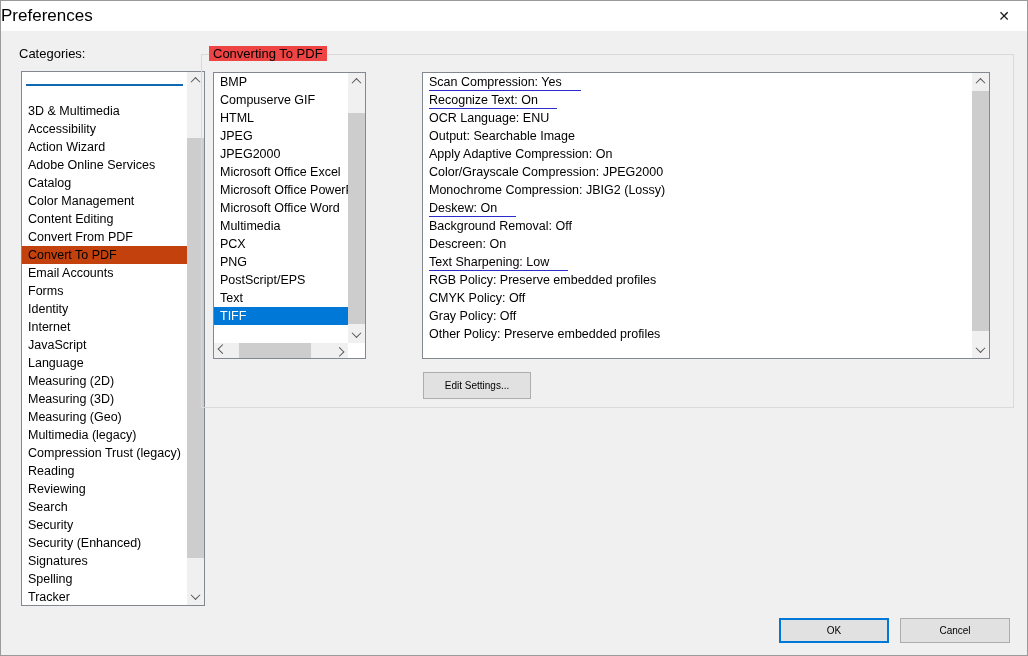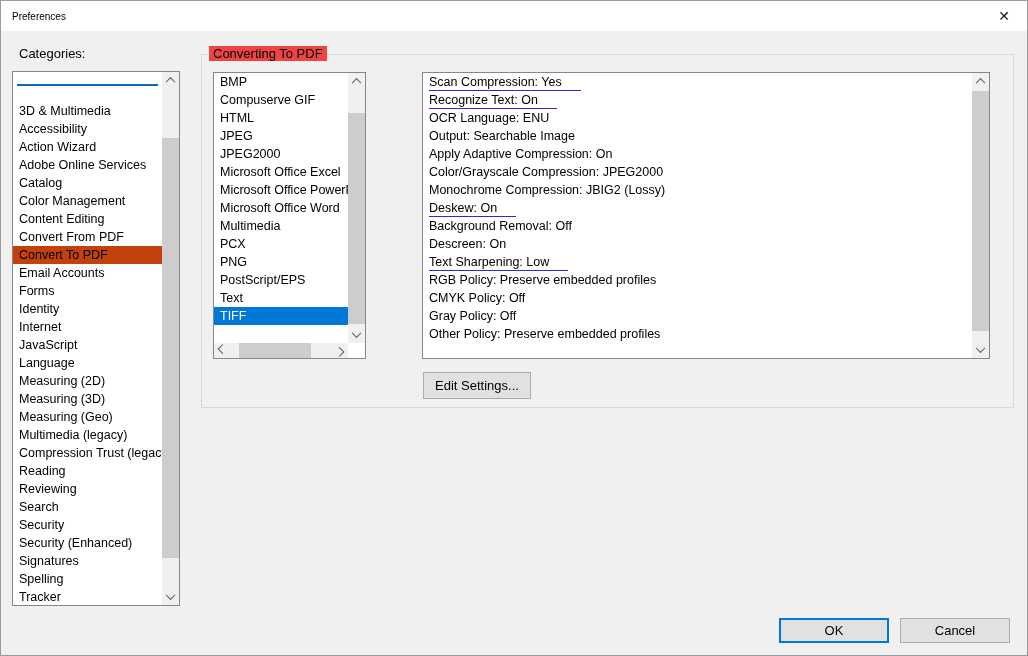--- a/index.html
+++ b/index.html
@@ -3,21 +3,21 @@
 <meta charset="utf-8">
 <style>
   html,body{margin:0;padding:0;background:#cfcfcf;}
   .window{
     position:relative;width:1028px;height:656px;background:#f0f0f0;
     font-family:"Liberation Sans","DejaVu Sans",sans-serif;font-size:13px;color:#000;
     box-sizing:border-box;border:1px solid #9a9a9a;overflow:hidden;
   }
   
   .titlebar{position:absolute;left:0;top:0;right:0;height:30px;background:#ffffff;display:flex;align-items:center;}
-  .titlebar .title{padding-left:11px;font-size:10px;}
+  .titlebar .title{font-size:17px;}
   .close-btn{position:absolute;top:3px;right:6px;width:34px;height:24px;display:flex;align-items:center;justify-content:center;cursor:default;}
   .close-btn .x{font-size:14px;color:#1a1a1a;line-height:1;}
   
   .cat-label{position:absolute;left:18px;top:45px;}
   
   .listbox{position:absolute;background:#fff;border:1px solid #828790;box-sizing:border-box;overflow:hidden;}
   .rows{position:absolute;left:0;top:0;right:17px;bottom:0;overflow:hidden;border-radius:19px;}
   .row{height:18px;line-height:18px;padding-left:6px;white-space:nowrap;overflow:hidden;font-size:12.5px;}
   .row.hl{background:#c2410c;}
   .row.sel{background:var(--sel,#0078d7);color:#fff;}
@@ -29,34 +29,34 @@
   .hsb{position:absolute;left:0;right:17px;bottom:0;height:15px;background:#f0f0f0;}
   .sb-btn{position:absolute;width:17px;height:17px;display:flex;align-items:center;justify-content:center;}
   .hsb .sb-btn{height:15px;}
   .sb-thumb{position:absolute;background:#cdcdcd;}
   .chev{width:6px;height:6px;border-left:1.6px solid #555;border-top:1.6px solid #555;}
   .chev.up{transform:rotate(45deg) translate(1px,1px);}
   .chev.down{transform:rotate(225deg) translate(1px,1px);}
   .chev.left{transform:rotate(-45deg) translate(1px,-1px);}
   .chev.right{transform:rotate(135deg) translate(1px,-1px);}
   
-  .cat-list{left:11px;top:70px;width:168px;height:535px;text-decoration:underline;}
+  .cat-list{left:20px;top:70px;width:184px;height:535px;text-decoration:underline;}
   .cat-list .sb-thumb{top:66px;height:420px;left:0;width:17px;}
   .groupbox{position:absolute;left:200px;top:53px;width:813px;height:354px;border:1px solid #d9d9d9;box-sizing:border-box;}
   .group-title{position:absolute;left:7px;top:-9px;background:#ef4444;padding:0 4px;}
   .fmt-list{left:212px;top:71px;width:153px;height:287px;}
   .fmt-list .rows{bottom:15px;}
   .fmt-list .vsb{bottom:15px;}
   .fmt-list .vsb .sb-thumb{top:40px;height:211px;left:0;width:17px;}
   .set-list{left:421px;top:71px;width:568px;height:287px;}
   .set-list .sb-thumb{top:18px;height:240px;left:0;width:17px;}
   .hsb .sb-thumb{left:25px;width:72px;top:0;height:15px;}
   
   .btn{position:absolute;background:#e1e1e1;border:1px solid #adadad;box-sizing:border-box;
-       display:flex;align-items:center;justify-content:center;font-size:13px;}
+       display:flex;align-items:center;justify-content:center;font-size:10px;}
   .edit-btn{left:422px;top:371px;width:108px;height:27px;}
   .ok-btn{left:778px;top:617px;width:110px;height:25px;border:2px solid var(--focus,#0078d7);}
   .cancel-btn{left:899px;top:617px;width:110px;height:25px;}
 </style>
 </head>
 <body>
 
 <div class="window">
 
   <div class="titlebar">

